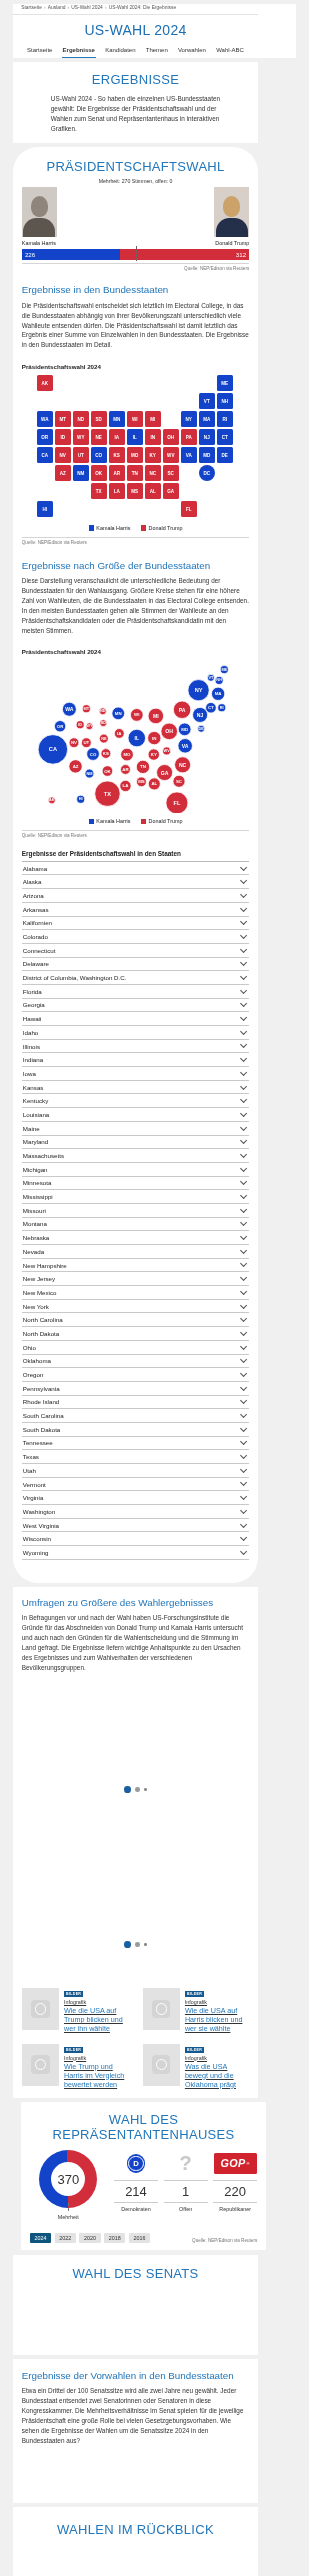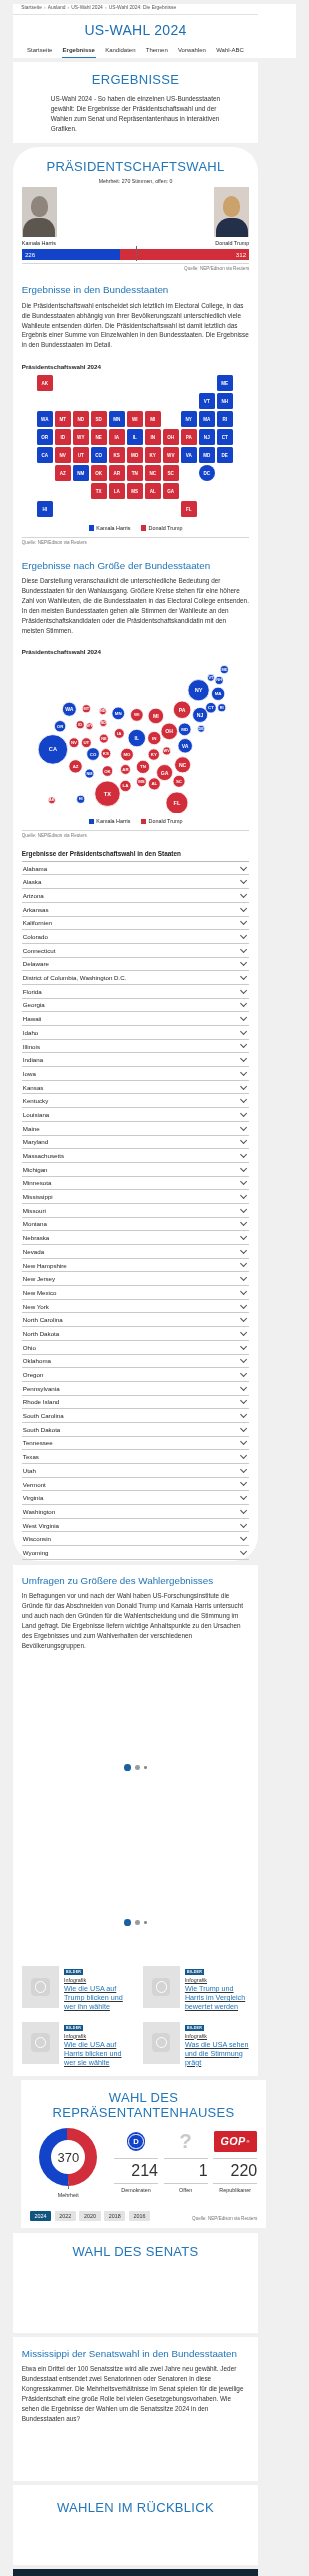--- a/index.html
+++ b/index.html
@@ -76,21 +76,21 @@
   .donut .tick{position:absolute;bottom:-2.1px;left:50%;height:7.7px;width:0;border-left:1px dashed #777;}
   .donutlabel{font-size:5.4px;color:#333;margin-top:5.2px;}
   .statcols{display:flex;flex:1;justify-content:space-between;padding-left:7.2px;}
   .scol{width:44px;text-align:center;}
   .sicon{height:26px;display:flex;align-items:center;justify-content:center;}
   .dlogo{width:18.5px;height:18.5px;border-radius:50%;background:#1243c8;display:flex;align-items:center;justify-content:center;}
   .dlogo .in{width:13.4px;height:13.4px;border-radius:50%;border:1.3px solid #fff;color:#fff;font-weight:800;font-size:7.7px;display:flex;align-items:center;justify-content:center;}
   .qmark{font-size:20.6px;font-weight:800;color:#c9c9c9;line-height:1;}
   .gop{width:43px;height:21.6px;background:#d1232e;border-radius:1.5px;color:#fff;display:flex;align-items:center;justify-content:center;font-size:10.8px;font-weight:800;font-style:italic;letter-spacing:0.3px;}
   .gop sup{font-size:4.1px;margin-left:1px;font-style:normal;}
-  .snum{border-top:0.5px solid #ccc;border-bottom:0.5px solid #ccc;font-size:16px;color:#333;padding:3.1px 0;margin-top:3.1px;text-align:right;}
+  .snum{border-top:0.5px solid #ccc;border-bottom:0.5px solid #ccc;font-size:13px;color:#333;padding:3.1px 0;margin-top:3.1px;}
   .slabel{font-size:5.4px;color:#333;margin-top:3.6px;}
   .yearrow{display:flex;align-items:flex-end;justify-content:space-between;margin-top:13.4px;padding-bottom:7.2px;}
   .chips{display:flex;gap:3.6px;}
   .chip{font-size:5.4px;padding:2.1px 4.6px;background:#e3e3e3;color:#333;border-radius:1px;cursor:pointer;}
   .chip.active{background:#10557d;color:#fff;}
   
   .fdark{background:#142635;color:#fff;height:18.5px;display:flex;align-items:center;justify-content:space-between;padding:0 8.2px;font-size:6.4px;font-weight:700;cursor:pointer;}
 </style>
 </head>
 <body>
@@ -110,21 +110,21 @@
           <span class="tab">Wahl-ABC</span>
         </div>
     </div>
   </div>
 
   <div class="card" style="padding-top:10.3px;padding-bottom:9.3px;">
     <div class="bigh">ERGEBNISSE</div>
     <p class="body-p" style="margin:7.2px 29px 0 29px;">US-Wahl 2024 - So haben die einzelnen US-Bundesstaaten gewählt: Die Ergebnisse der Präsidentschaftswahl und der Wahlen zum Senat und Repräsentantenhaus in interaktiven Grafiken.</p>
   </div>
 
-  <div class="card" style="padding-top:11.3px;padding-bottom:1px;border-radius:25px;">
+  <div class="card" style="padding-top:11.3px;padding-bottom:23px;border-radius:25px;">
     <div class="bigh">PRÄSIDENTSCHAFTSWAHL</div>
 
     <div class="cands">
       <div class="majnote">Mehrheit: 270 Stimmen, offen: 0</div>
       <div class="photo">
           <div class="ph-head"></div>
           <div class="ph-body"></div>
         </div>
       <div class="photo right">
           <div class="ph-head" style="background:#caa26a;"></div>
@@ -570,37 +570,37 @@
             </div>
           </div>
           <div><span class="badge">BILDER</span><div class="tkick">Infografik</div><div class="ttitle">Wie die USA auf Trump blicken und wer ihn wählte</div></div>
         </div>
         <div class="teaser">
           <div class="thumb">
             <div class="mark">
               <i></i>
             </div>
           </div>
-          <div><span class="badge">BILDER</span><div class="tkick">Infografik</div><div class="ttitle">Wie Trump und Harris im Vergleich bewertet werden</div></div>
+          <div><span class="badge">BILDER</span><div class="tkick">Infografik</div><div class="ttitle">Wie die USA auf Harris blicken und wer sie wählte</div></div>
         </div>
         <div class="teaser">
           <div class="thumb">
             <div class="mark">
               <i></i>
             </div>
           </div>
-          <div><span class="badge">BILDER</span><div class="tkick">Infografik</div><div class="ttitle">Wie die USA auf Harris blicken und wer sie wählte</div></div>
+          <div><span class="badge">BILDER</span><div class="tkick">Infografik</div><div class="ttitle">Wie Trump und Harris im Vergleich bewertet werden</div></div>
         </div>
         <div class="teaser">
           <div class="thumb">
             <div class="mark">
               <i></i>
             </div>
           </div>
-          <div><span class="badge">BILDER</span><div class="tkick">Infografik</div><div class="ttitle">Was die USA sehen und die Stimmung prägt</div></div>
+          <div><span class="badge">BILDER</span><div class="tkick">Infografik</div><div class="ttitle">Was die USA bewegt und die Oklahoma prägt</div></div>
         </div>
       </div>
   </div>
 
   <div class="card" style="padding-top:10.3px;margin-left:21px;">
     <div class="bigh">WAHL DES REPRÄSENTANTENHAUSES</div>
     <div class="houserow">
       <div class="donutwrap">
         <div class="donut" id="donut" style="background: conic-gradient(from 180deg, rgb(18, 67, 200) 0deg, rgb(18, 67, 200) 49.1954%, rgb(181, 181, 181) 49.1954%, rgb(181, 181, 181) 49.4253%, rgb(210, 45, 58) 49.4253%, rgb(210, 45, 58) 100%);">
           <div class="hole">370</div>
@@ -647,21 +647,21 @@
         </div>
       <div class="source">Quelle: NEP/Edison via Reuters</div>
     </div>
   </div>
 
   <div class="card" style="padding-top:11.3px;height:100px;">
     <div class="bigh">WAHL DES SENATS</div>
   </div>
 
   <div class="card" style="padding-top:11.3px;height:144px;">
-    <div class="subh">Mississippi der Senatswahl in den Bundesstaaten</div>
+    <div class="subh">Ergebnisse der Vorwahlen in den Bundesstaaten</div>
     <p class="body-p">Etwa ein Drittel der 100 Senatssitze wird alle zwei Jahre neu gewählt. Jeder Bundesstaat entsendet zwei Senatorinnen oder Senatoren in diese Kongresskammer. Die Mehrheitsverhältnisse im Senat spielen für die jeweilige Präsidentschaft eine große Rolle bei vielen Gesetzgebungsvorhaben. Wie sehen die Ergebnisse der Wahlen um die Senatssitze 2024 in den Bundesstaaten aus?</p>
   </div>
 
   <div class="card" style="padding-top:15.5px;height:80px;">
     <div class="bigh">WAHLEN IM RÜCKBLICK</div>
   </div>
 
   <div class="card" style="padding:0 8.2px 0 8.2px;margin-bottom:0;">
     <div class="fdark" style="margin:0 -8.2px;">
       

